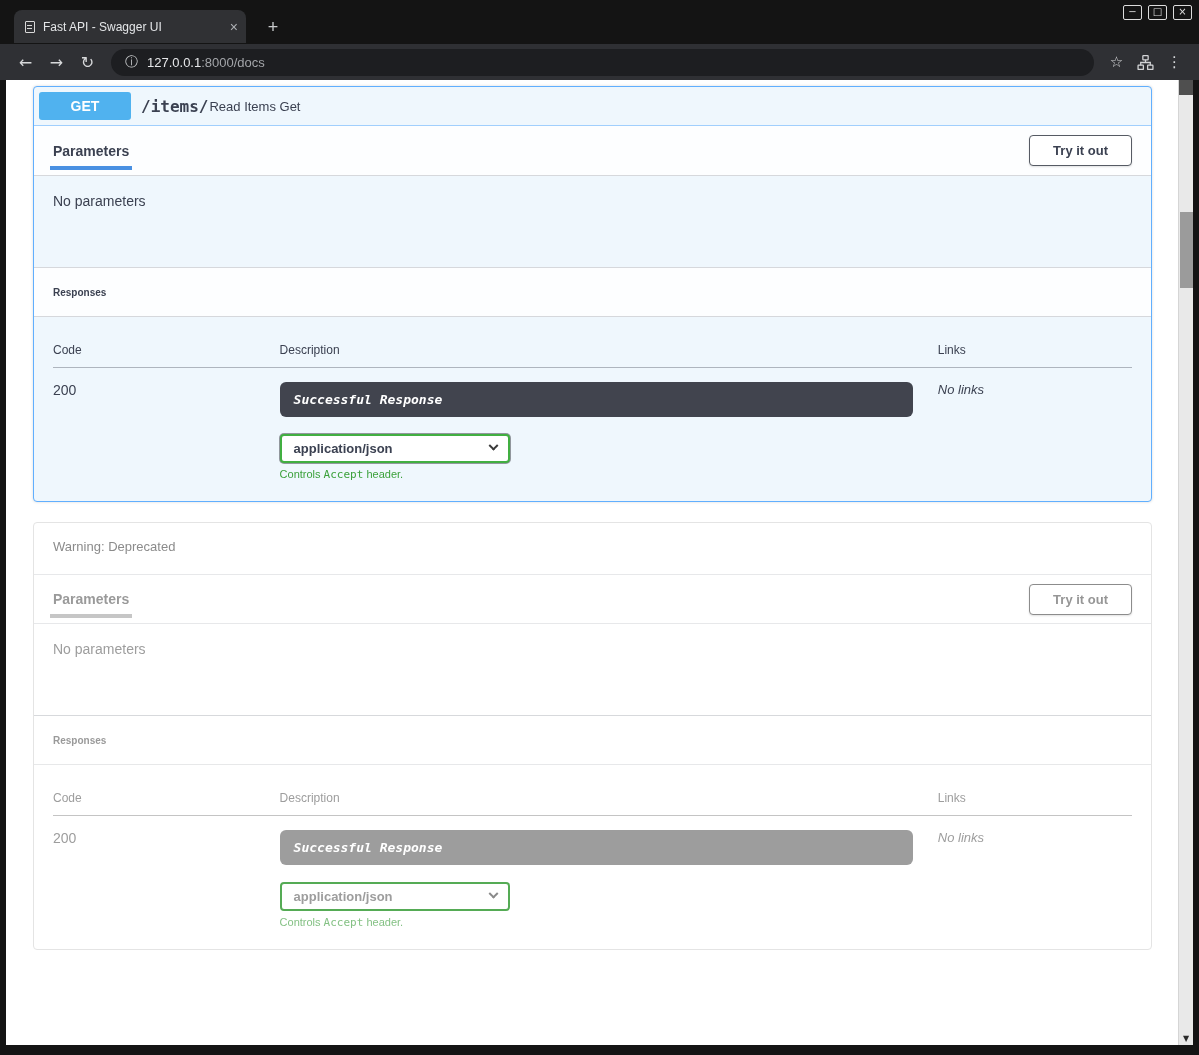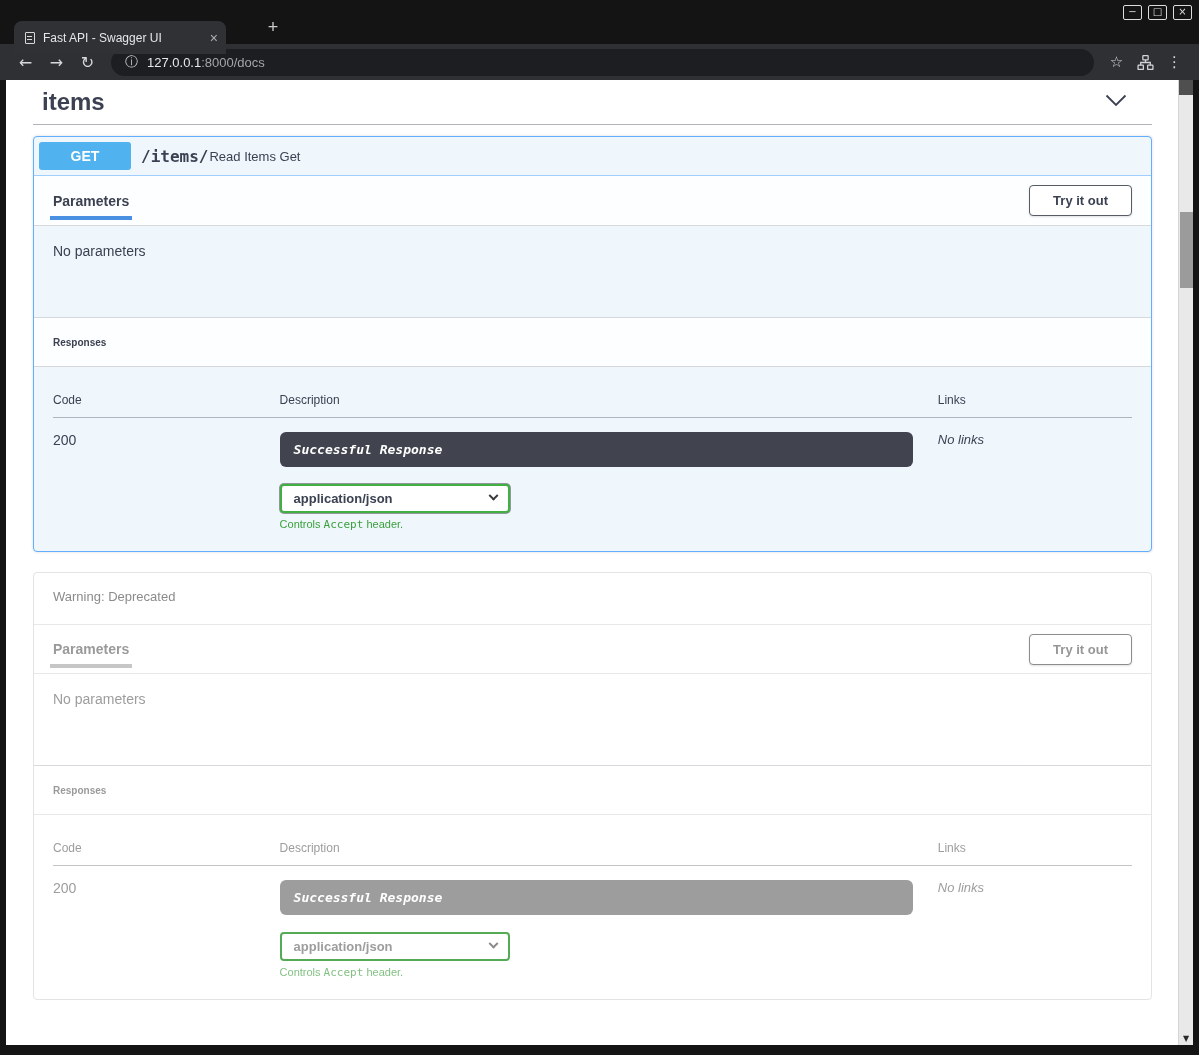--- a/index.html
+++ b/index.html
@@ -6,21 +6,21 @@
   html,body { width:1199px; height:1055px; }
   body { font-family:"Liberation Sans",sans-serif; background:#141414; overflow:hidden; }
 
   .window { width:1199px; height:1055px; display:flex; flex-direction:column; background:#141414; }
 
   
   .tabstrip { height:44px; position:relative; flex:none; background:#141414; }
   .win-controls { position:absolute; top:5px; right:7px; display:flex; gap:6px; }
   .win-btn { width:19px; height:15px; border:1px solid #dcdcdc; border-radius:2px; color:#dcdcdc;
              font-size:10px; line-height:12px; text-align:center; font-family:"DejaVu Sans",sans-serif; cursor:default; }
-  .tab { position:absolute; left:14px; top:21px; width:212px; height:33px; background:#303134;
+  .tab { position:absolute; left:14px; top:10px; width:232px; height:33px; background:#303134;
          border-radius:8px 8px 0 0; display:flex; align-items:center; padding:0 8px 0 11px; }
   .doc-icon { width:10px; height:12px; border:1px solid #d8d8d8; border-radius:1px; margin-right:8px; position:relative; flex:none; }
   .doc-icon::after { content:""; position:absolute; left:1px; top:3px; width:5px; height:1px; background:#d8d8d8;
                      box-shadow:0 3px 0 #d8d8d8; }
   .tab-title { color:#e4e6e8; font-size:12px; flex:1; white-space:nowrap; overflow:hidden; }
   .tab-close { color:#aeb1b5; font-size:14px; margin-left:6px; line-height:14px; }
   .new-tab { position:absolute; left:260px; top:15px; width:26px; height:26px; color:#c8cacc;
              font-size:18px; text-align:center; line-height:24px; }
 
   .toolbar { height:36px; background:#2f3034; display:flex; align-items:center; padding:0 10px; flex:none; }
@@ -152,28 +152,20 @@
         <rect x="10" y="10.5" width="5" height="4" rx="0.5"></rect>
         <path d="M8 5.5v2.5M3.5 10.5V8h9v2.5"></path>
       </svg>
     </span>
     <span class="right-icon">⋮</span>
   </div>
 
   <div class="viewport">
     <div class="content">
 
-      <div class="tag-header">
-        <span class="tag-title">items</span>
-        <span>
-          <svg width="22" height="13" viewBox="0 0 22 13" fill="none">
-            <path d="M1.5 1.5 L11 11 L20.5 1.5" stroke="#3b4151" stroke-width="1.8"></path>
-          </svg>
-        </span>
-      </div>
 
       <section class="opblock get">
         <div class="op-summary">
           <span class="method-badge">GET</span>
           <span class="op-path">/items/</span>
           <span class="op-desc">Read Items Get</span>
         </div>
         <div class="section-header params-header">
           <span class="params-title">Parameters</span>
           <button class="btn-try">Try it out</button>

